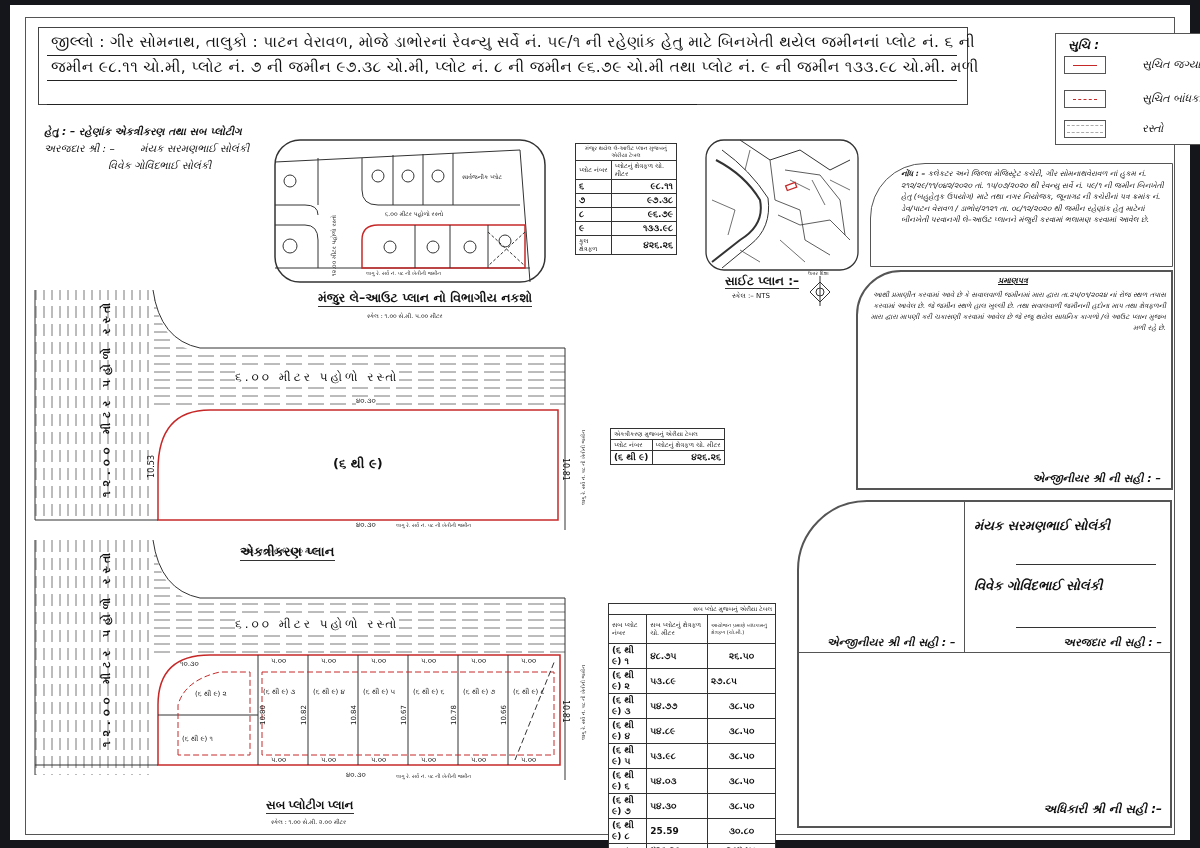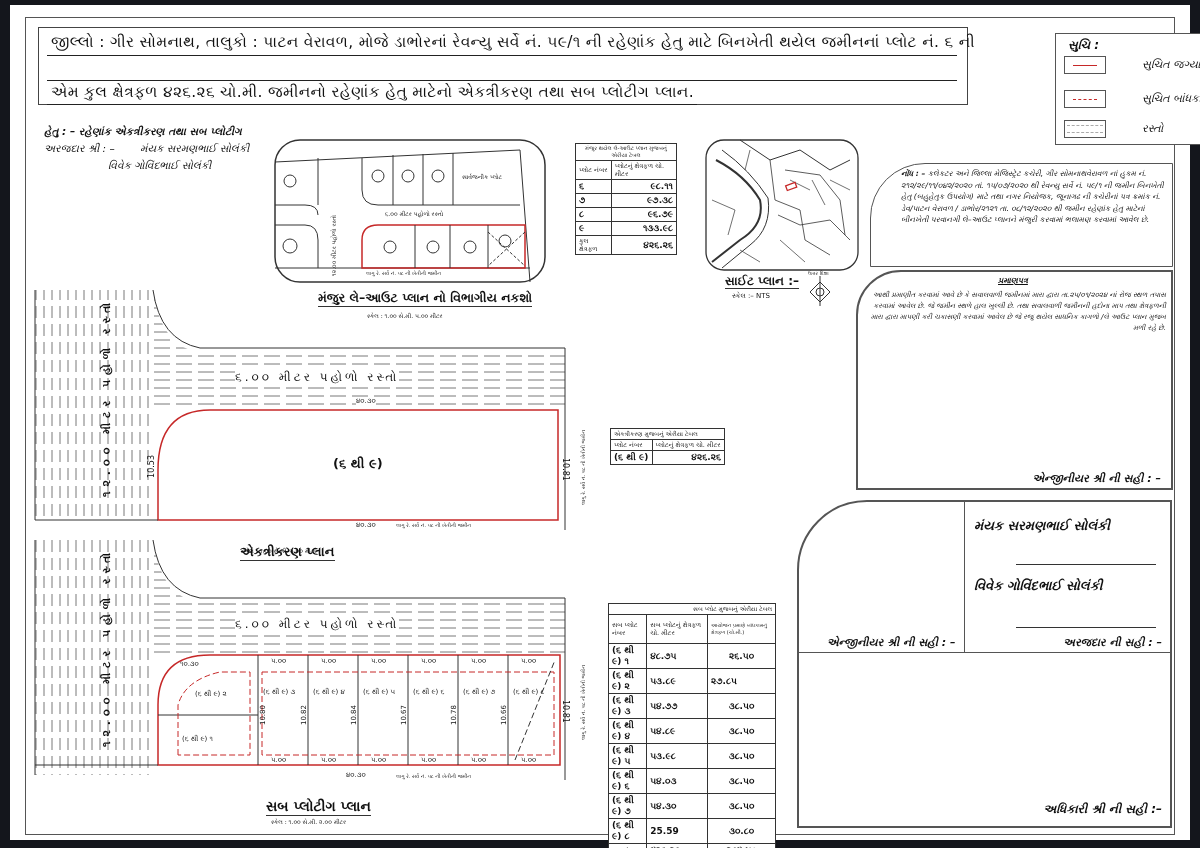--- a/index.html
+++ b/index.html
@@ -29,22 +29,22 @@
 </style>
 </head>
 <body>
 
 <div class="sheet"></div>
 <div class="frame"></div>
 
 <div class="title-box">
   <div class="title-line" style="top:5px;">જીલ્લો : ગીર સોમનાથ,  તાલુકો :  પાટન વેરાવળ, મોજે  ડાભોરનાં રેવન્યુ સર્વે નં. ૫૯/૧ ની રહેણાંક  હેતુ માટે બિનખેતી થયેલ જમીનનાં પ્લોટ નં. ૬ ની</div>
   <div class="title-rule" style="top:27px;width:910px;"></div>
+  <div class="title-line" style="top:30px;">જમીન ૯૮.૧૧ ચો.મી, પ્લોટ નં. ૭ ની જમીન ૯૭.૩૮ ચો.મી, પ્લોટ નં. ૮ ની જમીન ૯૬.૭૯ ચો.મી તથા પ્લોટ નં. ૯ ની  જમીન  ૧૩૩.૯૮ ચો.મી. મળી</div>
   <div class="title-rule" style="top:52px;width:910px;"></div>
-  <div class="title-line" style="top:55px;">એમ કુલ ક્ષેત્રફળ ૪૨૬.૨૬ ચો.મી. જમીનનો રહેણાંક હેતુ માટેનો એકત્રીકરણ તથા  સબ પ્લોટીગ પ્લાન.</div>
   <div class="title-rule" style="top:76px;width:650px;"></div>
 </div>
 
 <div class="legend-box">
   <div class="legend-title">સુચિ :</div>
   <div class="legend-swatch" style="top:22px;">
     <div style="position:absolute;left:8px;right:8px;top:8px;border-top:1px solid #c62828;"></div>
   </div>
   <div class="legend-label" style="top:24px;">સુચિત જગ્યા</div>
   <div class="legend-swatch" style="top:56px;">
@@ -261,21 +261,21 @@
 <div class="abs" style="left:300px;top:705px;font-size:7px;writing-mode:vertical-rl;transform:rotate(180deg);">10.82</div>
 <div class="abs" style="left:350px;top:705px;font-size:7px;writing-mode:vertical-rl;transform:rotate(180deg);">10.84</div>
 <div class="abs" style="left:400px;top:705px;font-size:7px;writing-mode:vertical-rl;transform:rotate(180deg);">10.67</div>
 <div class="abs" style="left:450px;top:705px;font-size:7px;writing-mode:vertical-rl;transform:rotate(180deg);">10.78</div>
 <div class="abs" style="left:500px;top:705px;font-size:7px;writing-mode:vertical-rl;transform:rotate(180deg);">10.66</div>
 
 <div class="abs" style="left:561px;top:700px;font-size:8px;writing-mode:vertical-rl;">10.81</div>
 <div class="abs" style="left:580px;top:665px;font-size:5px;writing-mode:vertical-rl;transform:rotate(180deg);">લાગુ રે. સર્વે નં. ૫૮ ની ખેતીની જમીન</div>
 <div class="abs" style="left:346px;top:771px;font-size:7px;">૪૦.૩૦</div>
 <div class="abs" style="left:396px;top:773px;font-size:5px;">લાગુ રે. સર્વે નં. ૫૮ ની ખેતીની જમીન</div>
-<div class="abs bold" style="left:266px;top:798px;font-size:14px;border-bottom:1px solid #333;">સબ પ્લોટીગ પ્લાન</div>
+<div class="abs bold" style="left:266px;top:798px;font-size:12px;border-bottom:1px solid #333;font-family:Liberation Serif, serif;">સબ પ્લોટીગ પ્લાન</div>
 <div class="abs" style="left:271px;top:818px;font-size:6px;">સ્કેલ : ૧.૦૦ સે.મી. ૨.૦૦ મીટર</div>
 
 <table class="dt" style="left:608px;top:603px;width:168px;">
   <tbody>
       <tr>
         <td colspan="3" style="text-align:right;font-size:6px;">સબ પ્લોટ મુજબનું એરીયા ટેબલ</td>
       </tr>
   <tr>
     <td style="height:26px;">સબ પ્લોટ નંબર</td>
     <td>સબ પ્લોટનું ક્ષેત્રફળ ચો. મીટર</td>

